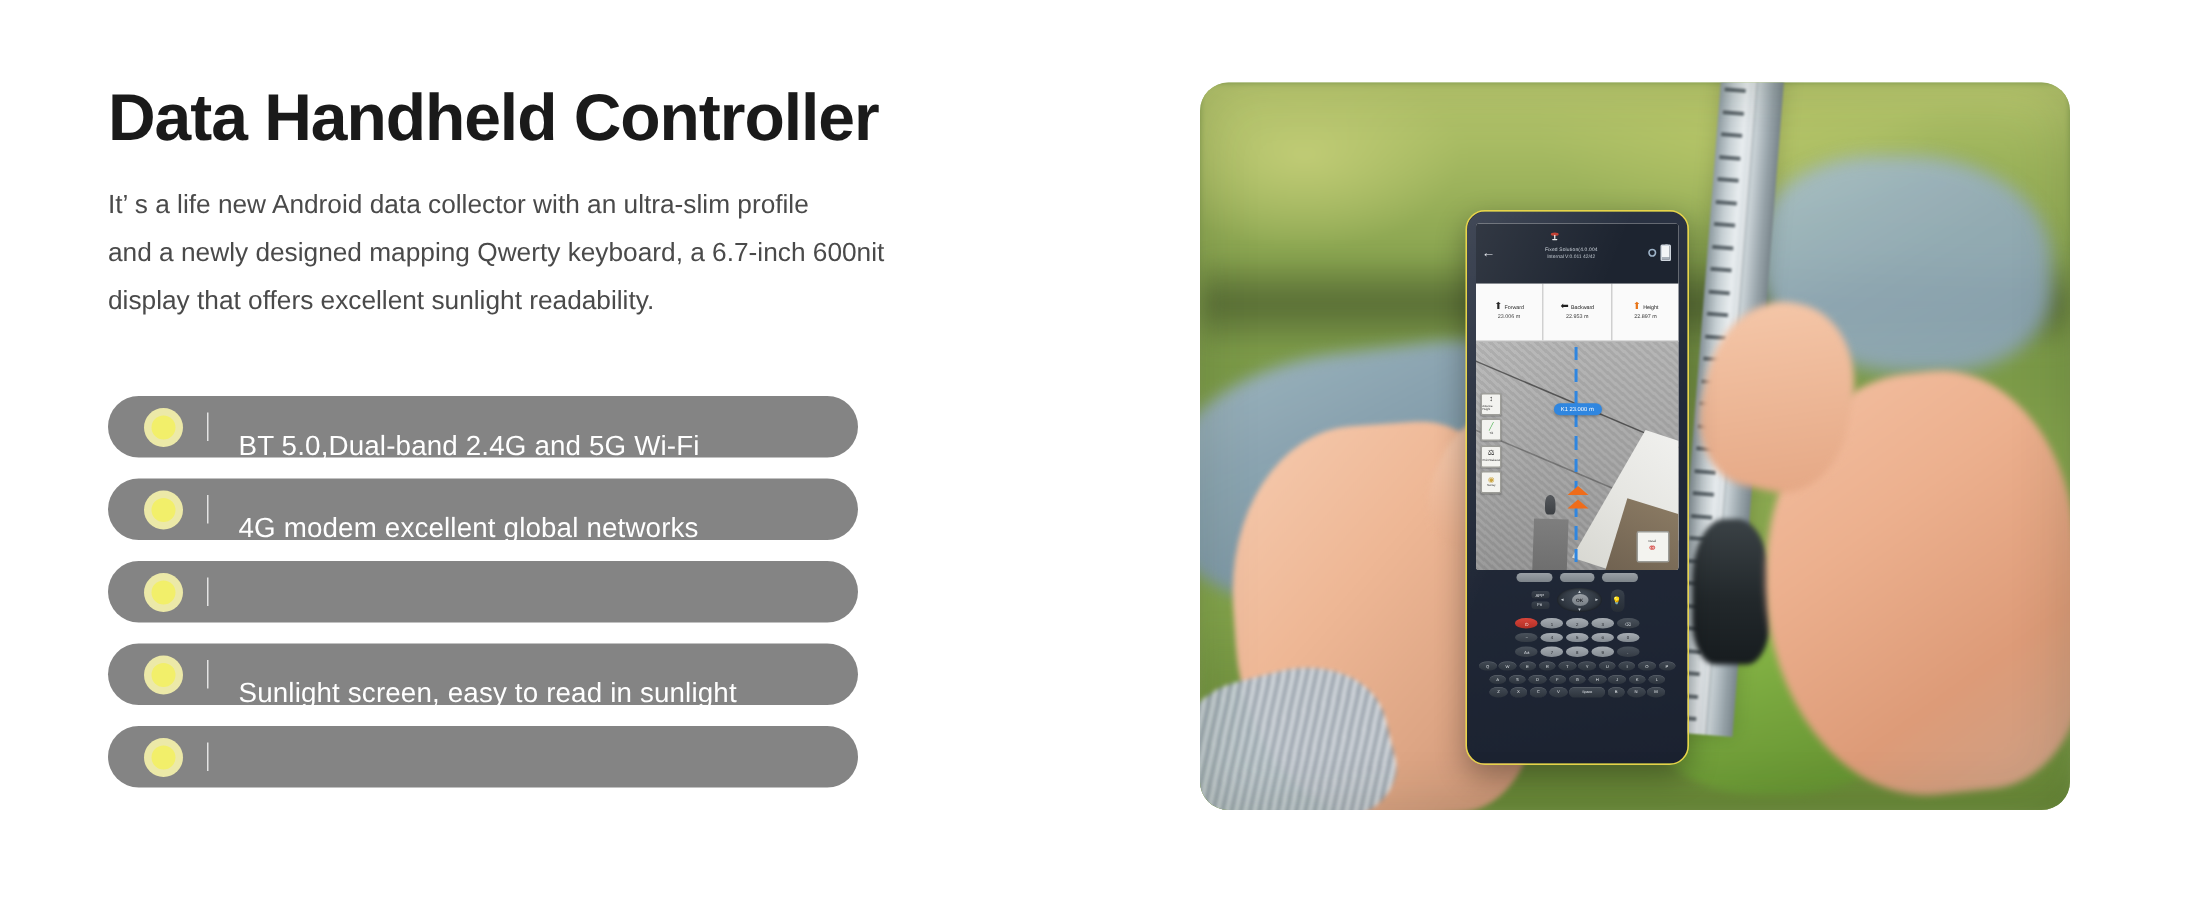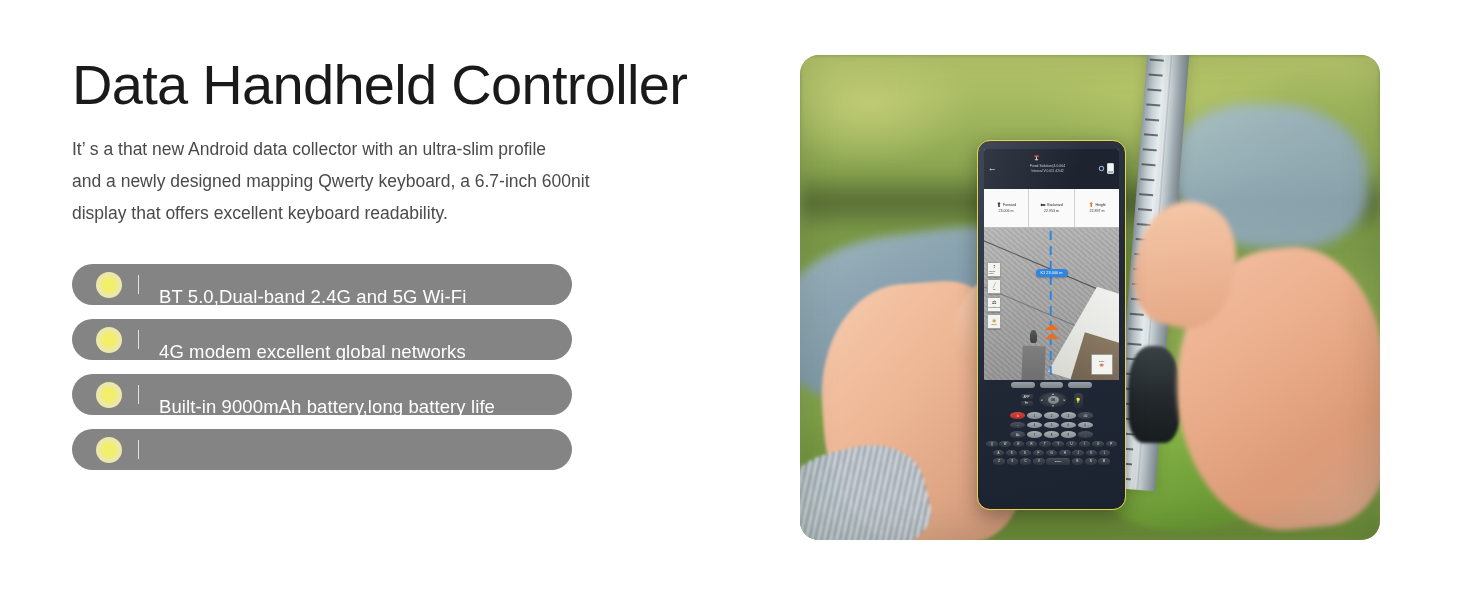--- a/index.html
+++ b/index.html
@@ -5,21 +5,21 @@
   html,body{margin:0;padding:0;}
   body{
     width:1464px;height:600px;background:#ffffff;overflow:hidden;
     font-family:"Liberation Sans",sans-serif;
   }
   .page{position:relative;width:1464px;height:600px;}
 
   
   .left{position:absolute;left:72px;top:56px;width:640px;}
   .title{
-    font-size:56px;font-weight:normal;color:#1a1a1a;letter-spacing:-0.7px;
+    font-size:44px;font-weight:bold;color:#1a1a1a;letter-spacing:-0.7px;
     line-height:1.05;margin:0 0 18px 0;white-space:nowrap;
   }
   .desc{
     font-size:17.5px;color:#4a4a4a;line-height:1.83;margin:0;
     max-width:575px;font-weight:normal;
   }
   .desc div{white-space:nowrap;}
 
   
   .features{position:absolute;left:72px;top:264px;width:500px;}
@@ -321,23 +321,23 @@
   }
 </style>
 </head>
 <body>
 
 <div class="page">
 
   <div class="left">
     <h1 class="title">Data Handheld Controller</h1>
     <div class="desc">
-      <div>It’ s a that new Android data collector with an ultra-slim profile</div>
+      <div>It’ s a life new Android data collector with an ultra-slim profile</div>
       <div>and a newly designed mapping Qwerty keyboard, a 6.7-inch 600nit</div>
-      <div>display that offers excellent keyboard readability.</div>
+      <div>display that offers excellent sunlight readability.</div>
     </div>
   </div>
 
   <div class="features">
 
     <div class="pill">
       <span class="dot-wrap">
           <span class="dot">
             <i></i>
           </span>
@@ -356,23 +356,31 @@
       <span class="pill-label">4G modem excellent global networks</span>
     </div>
 
     <div class="pill">
       <span class="dot-wrap">
           <span class="dot">
             <i></i>
           </span>
         </span>
       <span class="divider"></span>
-      <span class="pill-label">Built-in 9000mAh battery,long battery life</span>
-    </div>
-
+    </div>
+
+    <div class="pill">
+      <span class="dot-wrap">
+          <span class="dot">
+            <i></i>
+          </span>
+        </span>
+      <span class="divider"></span>
+      <span class="pill-label">Sunlight screen, easy to read in sunlight</span>
+    </div>
 
     <div class="pill">
       <span class="dot-wrap">
           <span class="dot">
             <i></i>
           </span>
         </span>
       <span class="divider"></span>
     </div>
 

